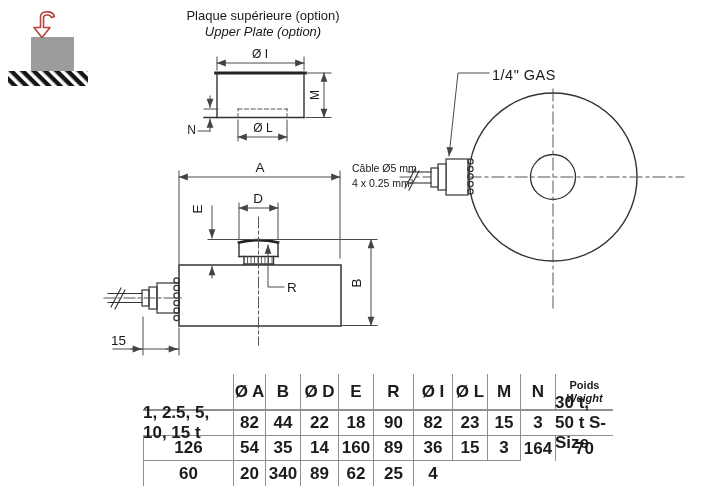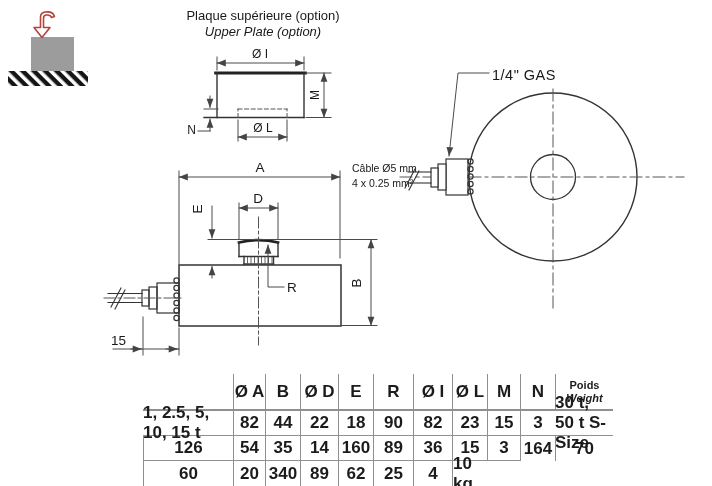--- a/index.html
+++ b/index.html
@@ -249,14 +249,13 @@
 
   <div class="c vl">164</div>
   <div class="c vl">70</div>
   <div class="c vl">60</div>
   <div class="c vl">20</div>
   <div class="c vl">340</div>
   <div class="c vl">89</div>
   <div class="c vl">62</div>
   <div class="c vl">25</div>
   <div class="c vl">4</div>
-  <div class="c vl">10 kg</div>
 </div>
 
 </body></html>

